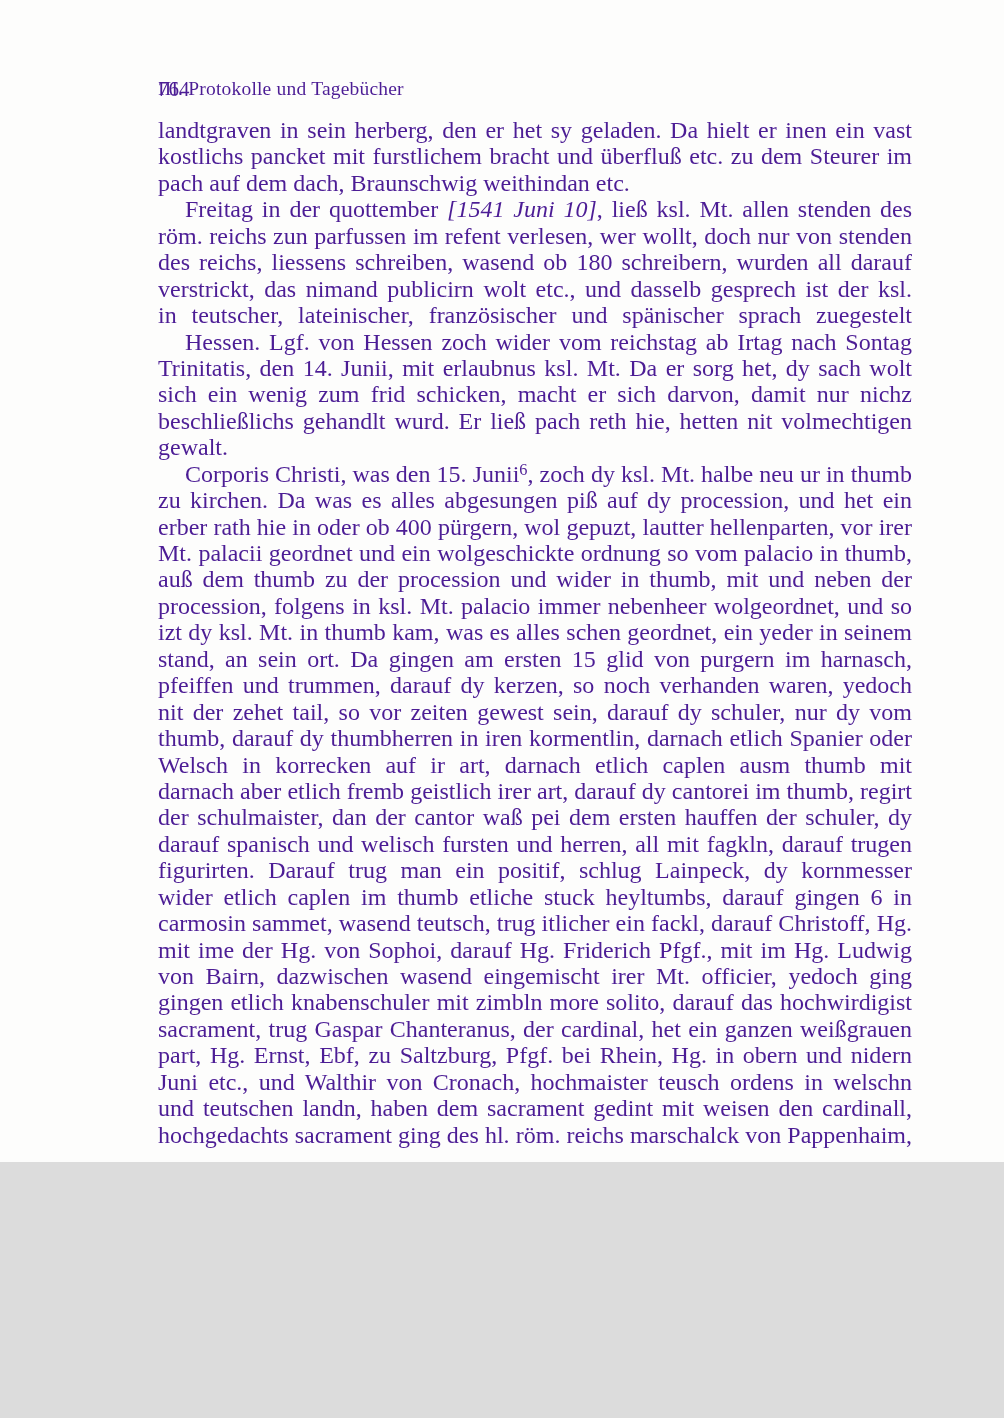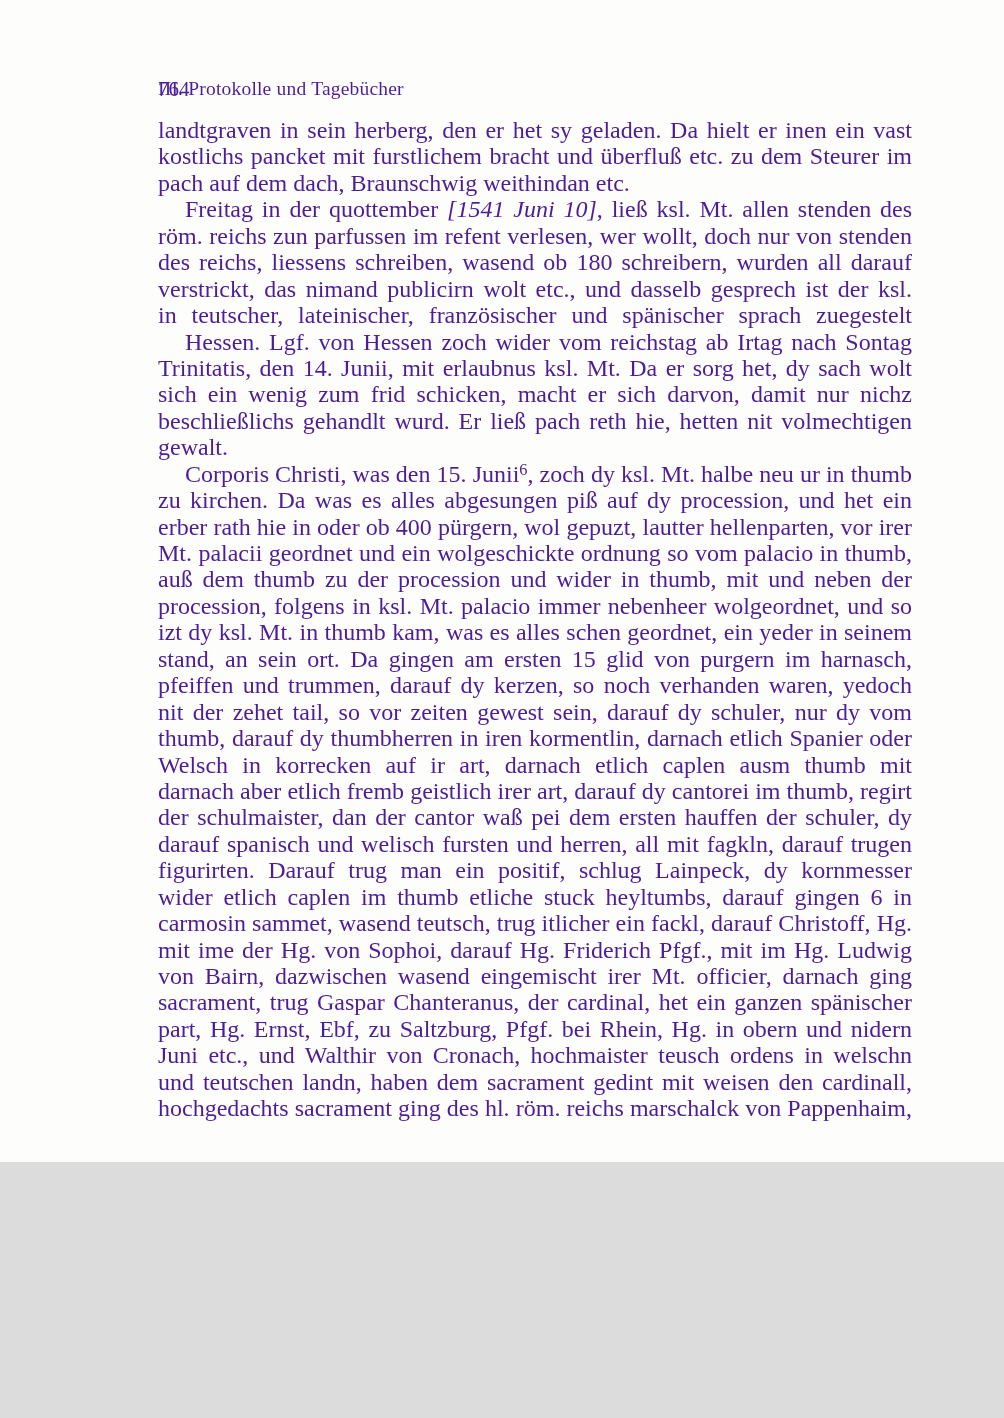--- a/index.html
+++ b/index.html
@@ -95,22 +95,23 @@
       <div class="line">nit der zehet tail, so vor zeiten gewest sein, darauf dy schuler, nur dy vom</div>
       <div class="line">thumb, darauf dy thumbherren in iren kormentlin, darnach etlich Spanier oder</div>
       <div class="line">Welsch in korrecken auf ir art, darnach etlich caplen ausm thumb mit heyltumb,</div>
       <div class="line">darnach aber etlich fremb geistlich irer art, darauf dy cantorei im thumb, regirt</div>
       <div class="line">der schulmaister, dan der cantor waß pei dem ersten hauffen der schuler, dy</div>
       <div class="line">darauf spanisch und welisch fursten und herren, all mit fagkln, darauf trugen</div>
       <div class="line">figurirten. Darauf trug man ein positif, schlug Lainpeck, dy kornmesser trugens,</div>
       <div class="line">wider etlich caplen im thumb etliche stuck heyltumbs, darauf gingen 6 in rotem</div>
       <div class="line">carmosin sammet, wasend teutsch, trug itlicher ein fackl, darauf Christoff, Hg.</div>
       <div class="line">mit ime der Hg. von Sophoi, darauf Hg. Friderich Pfgf., mit im Hg. Ludwig</div>
-      <div class="line">von Bairn, dazwischen wasend eingemischt irer Mt. officier, darnach ging</div>
-      <div class="line">sacrament, trug Gaspar Chanteranus, der cardinal, het ein ganzen spänischer</div>
+      <div class="line">von Bairn, dazwischen wasend eingemischt irer Mt. officier, yedoch ging</div>
+      <div class="line">gingen etlich knabenschuler mit zimbln more solito, darauf das hochwirdigist</div>
+      <div class="line">sacrament, trug Gaspar Chanteranus, der cardinal, het ein ganzen weißgrauen</div>
       <div class="line">part, Hg. Ernst, Ebf, zu Saltzburg, Pfgf. bei Rhein, Hg. in obern und nidern</div>
       <div class="line">Juni etc., und Walthir von Cronach, hochmaister teusch ordens in welschn</div>
       <div class="line">und teutschen landn, haben dem sacrament gedint mit weisen den cardinall, auf</div>
       <div class="line">hochgedachts sacrament ging des hl. röm. reichs marschalck von Pappenhaim,</div>
     </main>
 
   <footer class="footnote-area">
     <div class="footnote-rule"></div>
     <div class="footnote">
       <span class="fn-marker">6</span><span>Fronleichnam fiel 1541 auf den 16. Juni.</span>

